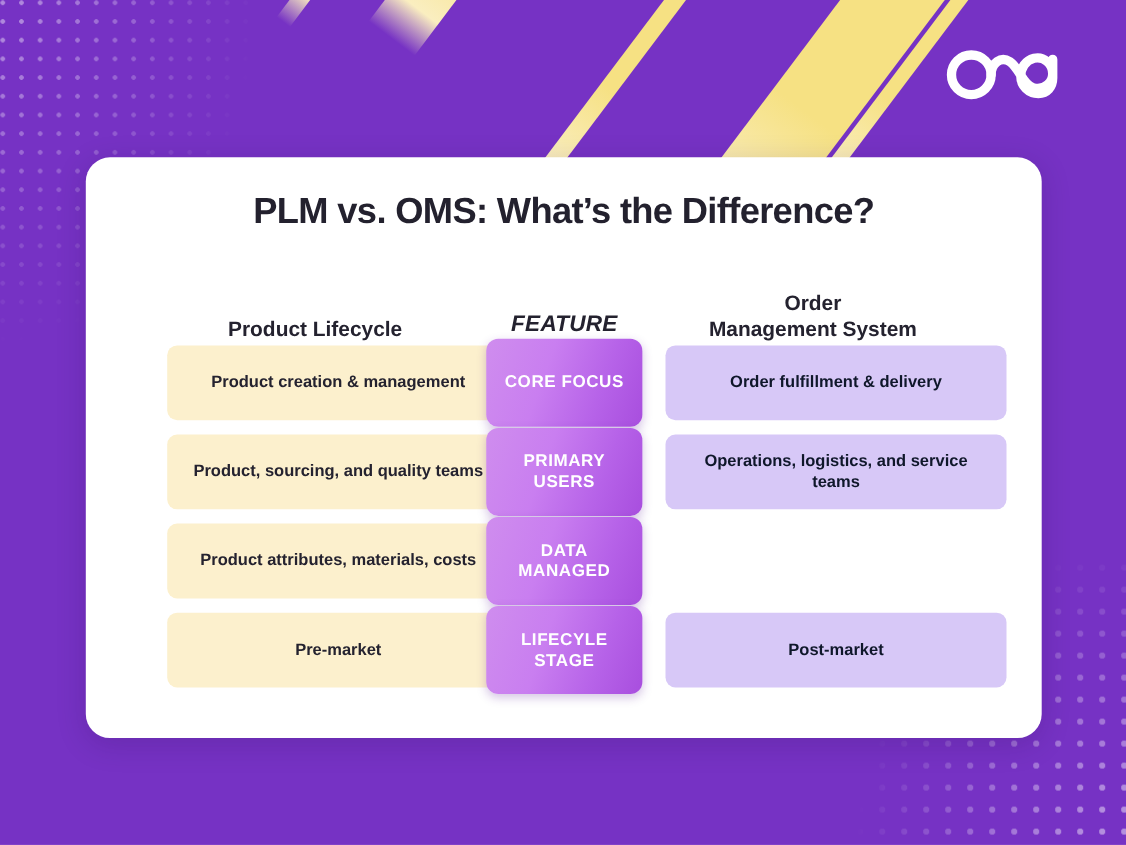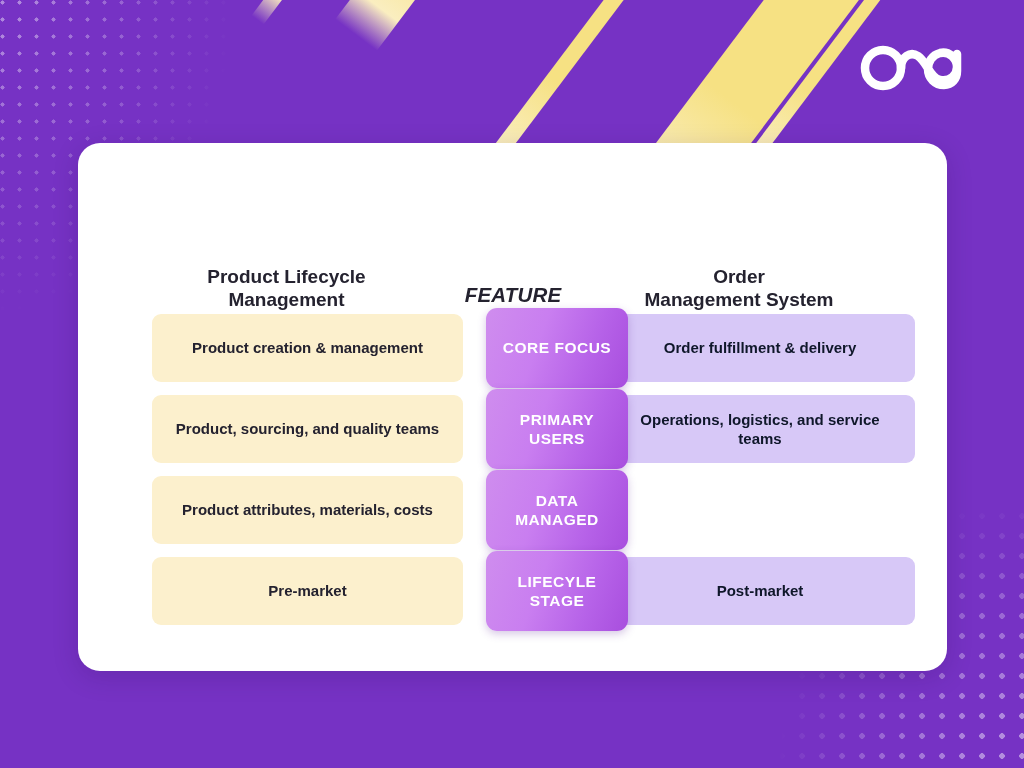--- a/index.html
+++ b/index.html
@@ -196,21 +196,20 @@
     align-items: center;
     justify-content: center;
     text-align: center;
     color: #ffffff;
     font-size: 15.5px;
     font-weight: 700;
     letter-spacing: 0.5px;
     line-height: 1.25;
     box-sizing: border-box;
     padding: 0 6px;
-    margin-left: 44px;
   }
 </style>
 </head>
 <body>
 
 <div id="poster">
 
   <div class="bg-layer">
     <div class="dots-tl"></div>
     <div class="dots-br"></div>
@@ -237,27 +236,27 @@
     <svg viewBox="0 0 120 56" width="120" height="56" aria-hidden="true">
       <g fill="none" stroke="#ffffff" stroke-width="8.5" stroke-linecap="round">
         <circle cx="25" cy="30" r="18"></circle>
         <path d="M43 30 C43 19 52 13 60 18 C69 24 72 40 82 42 C93 44 99 36 99 29 C99 20 91 13 82 15 C74 17 70 24 70 31 C70 40 77 47 86 47 C94 47 99 41 99 33 L99 16"></path>
       </g>
     </svg>
   </div>
 
   <div class="card">
 
+    <h1 class="title">PLM vs. OMS: What’s the Difference?</h1>
 
     <div class="grid">
 
       <div class="head-row">
         <div class="head-cell head-side col-left">
           <div>Product Lifecycle</div>
-          <div>Management</div>
         </div>
         <div class="head-cell head-mid col-mid">FEATURE</div>
         <div class="head-cell head-side col-right">
           <div>Order</div>
           <div>Management System</div>
         </div>
       </div>
 
       <div class="row">
         <div class="cell cell-plm">Product creation &amp; management</div>

